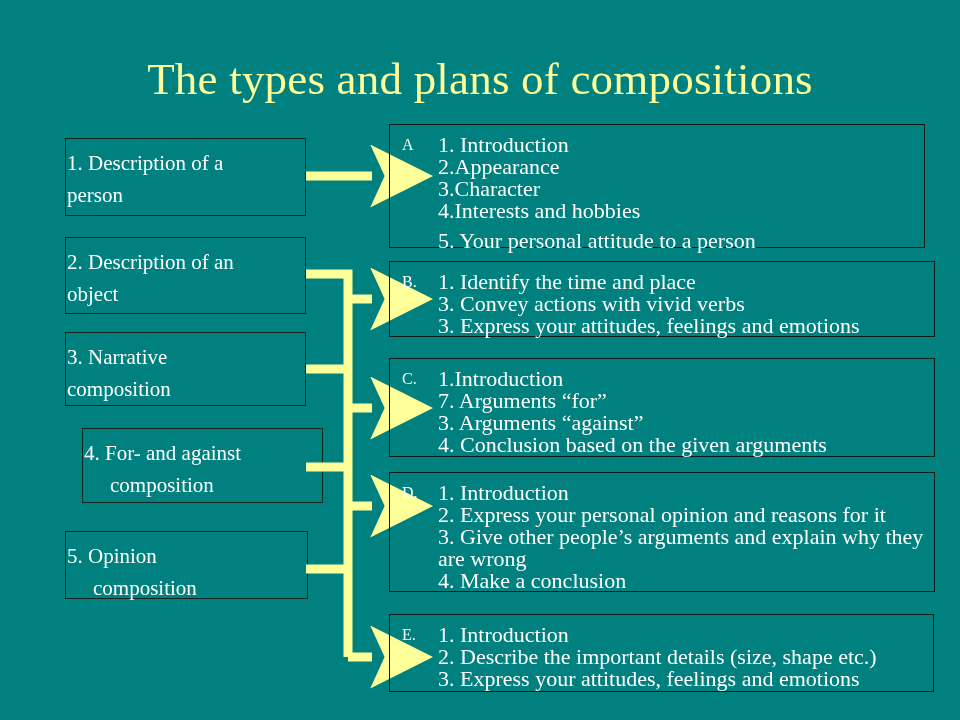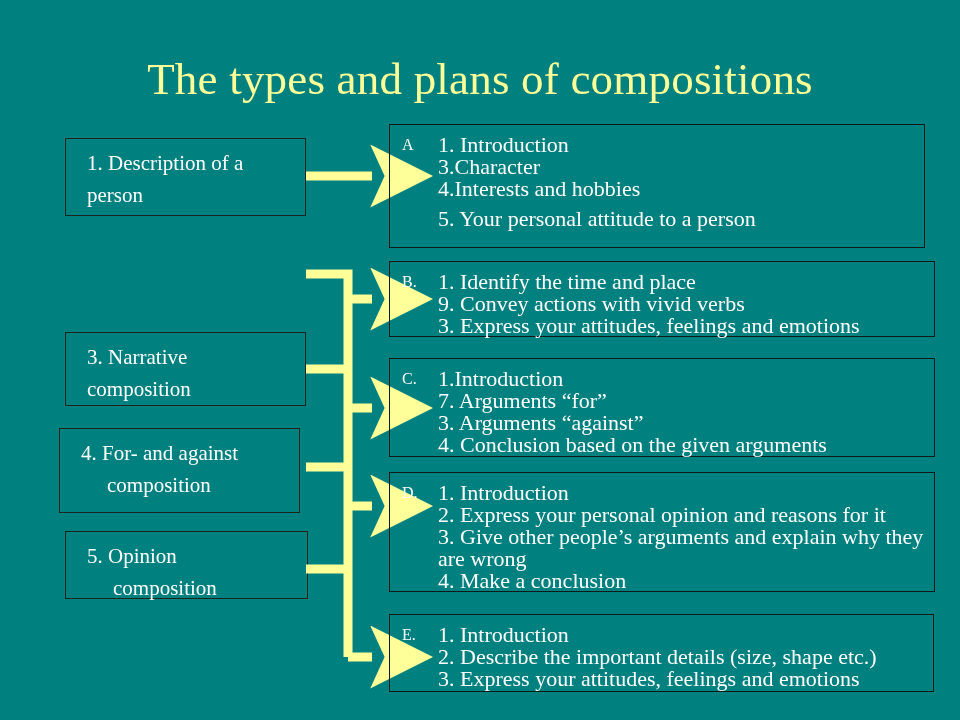--- a/index.html
+++ b/index.html
@@ -41,34 +41,34 @@
 
   
   .type-box {
     position: absolute;
     box-sizing: border-box;
     border: 1.5px solid #16261c;
     background: transparent;
     color: #ffffff;
     font-size: 21px;
     line-height: 32px;
-    padding: 8px 0 8px 21px;
+    padding: 8px 0 8px 1px;
   }
   .type-box .line2-indent {
     display: block;
     padding-left: 26px;
   }
   .type-box .line2 {
     display: block;
   }
 
   #type-box-1 { left: 65px;  top: 126px; width: 241px; height: 78px; }
   #type-box-2 { left: 65px;  top: 225px; width: 241px; height: 77px; }
   #type-box-3 { left: 65px;  top: 320px; width: 241px; height: 74px; }
-  #type-box-4 { left: 59px;  top: 416px; width: 241px; height: 85px; }
+  #type-box-4 { left: 82px;  top: 416px; width: 241px; height: 75px; }
   #type-box-5 { left: 65px;  top: 519px; width: 243px; height: 68px; }
 
   
   .plan-panel {
     position: absolute;
     box-sizing: border-box;
     border: 1.5px solid #0d1b18;
     color: #ffffff;
     display: flex;
     padding: 9px 6px 9px 12px;
@@ -110,20 +110,24 @@
 
 <div id="slide">
 
   <div id="slide-title">The types and plans of compositions</div>
 
   <div class="type-box" id="type-box-1">
     <span class="line1">1. Description of a</span>
     <span class="line2">person</span>
   </div>
 
+  <div class="type-box" id="type-box-2">
+    <span class="line1">2. Description of an</span>
+    <span class="line2">object</span>
+  </div>
 
   <div class="type-box" id="type-box-3">
     <span class="line1">3. Narrative</span>
     <span class="line2">composition</span>
   </div>
 
   <div class="type-box" id="type-box-4">
     <span class="line1">4. For- and against</span>
     <span class="line2-indent">composition</span>
   </div>
@@ -156,31 +160,32 @@
 
     <path d="M348,494 L372,494" fill="none" stroke="#ffff99" stroke-width="9" marker-end="url(#arrowhead)"></path>
 
     <path d="M348,645 L372,645" fill="none" stroke="#ffff99" stroke-width="9" marker-end="url(#arrowhead)"></path>
   </svg>
 
   <div class="plan-panel" id="plan-panel-A">
     <div class="plan-letter">A</div>
     <div class="plan-steps">
       <div class="step">1. Introduction</div>
+      <div class="step">2.Appearance</div>
       <div class="step">3.Character</div>
       <div class="step">4.Interests and hobbies</div>
       <div class="step gap-above">5. Your personal attitude to a person</div>
     </div>
   </div>
 
   <div class="plan-panel" id="plan-panel-B">
     <div class="plan-letter">B.</div>
     <div class="plan-steps">
       <div class="step">1. Identify the time and place</div>
-      <div class="step">9. Convey actions with vivid verbs</div>
+      <div class="step">3. Convey actions with vivid verbs</div>
       <div class="step">3. Express your attitudes, feelings and emotions</div>
     </div>
   </div>
 
   <div class="plan-panel" id="plan-panel-C">
     <div class="plan-letter">C.</div>
     <div class="plan-steps">
       <div class="step">1.Introduction</div>
       <div class="step">7. Arguments “for”</div>
       <div class="step">3. Arguments “against”</div>

